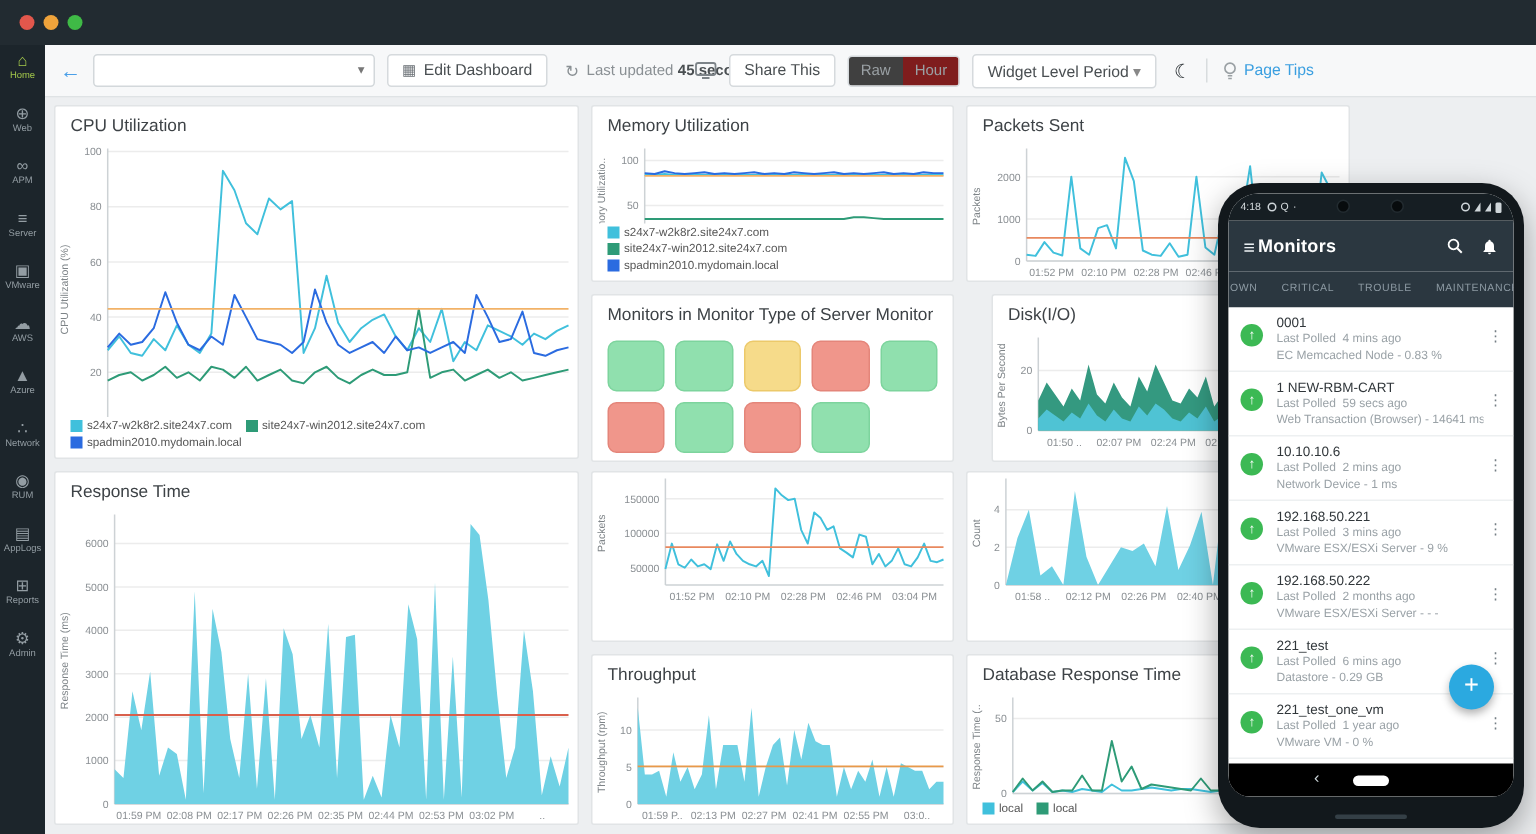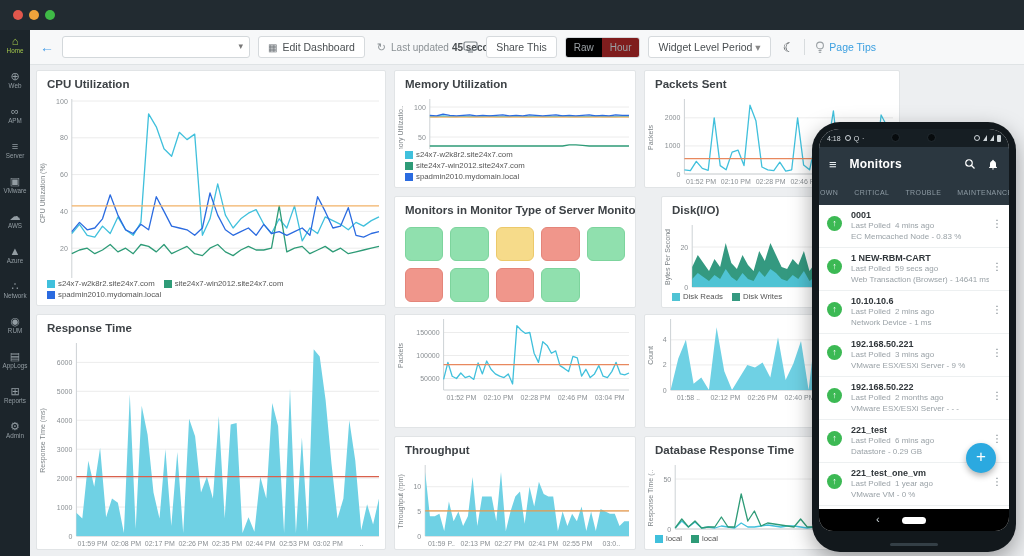--- a/index.html
+++ b/index.html
@@ -19,28 +19,28 @@
   .dash-select{width:188px;height:22px;background:#fff;border:1px solid #d3d8db;border-radius:3px;position:relative;font-size:10px;color:#555;padding:4px 6px}
   .dash-select .caret{position:absolute;right:6px;top:4px;color:#777;font-size:9px}
   .btn{border:1px solid #d6dadd;background:#fff;border-radius:3px;font-size:10.5px;color:#4a4f52;padding:4px 9px;margin-left:8px;white-space:nowrap;cursor:pointer}
   .btn .bic{color:#6a7075;margin-right:5px;font-size:10px}
   .updated{font-size:10px;color:#8a9094;margin-left:12px;display:flex;align-items:center;white-space:nowrap}
   .updated b{color:#4a4f52;margin-left:3px}
   .refresh-ic{color:#8a9094;font-size:11px;margin-right:5px}
   .tb-right{position:absolute;right:148px;top:0;height:34px;display:flex;align-items:center}
   .seg{display:flex;margin-left:8px;border:1px solid #d6dadd;border-radius:3px;overflow:hidden}
   .seg span{font-size:10px;color:#9aa0a4;padding:4px 8px;background:#7f1d1d;cursor:pointer}
-  .seg span.sel{background:#000000}
+  .seg span.sel{background:#404040}
   .moon{font-size:13px;color:#22282c;margin:0 10px 0 12px}
   .tb-divider{width:1px;height:16px;background:#d8dcde;margin-right:10px}
   .pagetips{font-size:10.5px;color:#3b9fe0;display:flex;align-items:center;white-space:nowrap;cursor:pointer}
   .disp-ic{margin-left:14px;display:flex;align-items:center}
   
   .card{position:absolute;background:#fff;border:1px solid #e1e4e6;border-radius:2px;display:flex;flex-direction:column;z-index:1}
-  .card-title{font-size:11.5px;color:#3d4246;font-weight:bold;padding:7px 10px 5px;flex:none;white-space:nowrap;overflow:hidden}
+  .card-title{font-size:11.5px;color:#3d4246;font-weight:normal;padding:7px 10px 5px;flex:none;white-space:nowrap;overflow:hidden}
   .chart{flex:1;min-height:0;overflow:hidden}
   .legend{flex:none;display:flex;flex-wrap:wrap;align-items:center;padding:1px 10px 6px;column-gap:9px;row-gap:2px;font-size:7.8px;color:#555}
   .legend .li{display:flex;align-items:center;white-space:nowrap}
   .legend .sw{width:8px;height:8px;margin-right:3px;flex:none}
   #card-cpu{left:36px;top:70px;width:350px;height:236px}
   #card-resp{left:36px;top:314px;width:350px;height:236px}
   #card-mem{left:394px;top:70px;width:242px;height:118px}
   #card-tiles{left:394px;top:196px;width:242px;height:112px}
   #card-precv{left:394px;top:314px;width:242px;height:114px}
   #card-thru{left:394px;top:436px;width:242px;height:114px}
@@ -54,28 +54,28 @@
   .phone{position:absolute;left:812px;top:122px;width:204px;height:430px;background:#12181c;border-radius:28px;padding:7px;z-index:20;box-shadow:0 8px 22px rgba(0,0,0,.35)}
   .screen{width:190px;height:402px;border-radius:20px 20px 14px 14px;overflow:hidden;display:flex;flex-direction:column;background:#fff;position:relative}
   .statusbar{flex:none;height:18px;background:#161e23;color:#d7dde0;font-size:7px;display:flex;align-items:center;padding:0 8px;position:relative}
   .cam{position:absolute;top:4px;width:9px;height:9px;border-radius:50%;background:#070b0d;border:1px solid #222b30}
   .sb-right{margin-left:auto;display:flex;align-items:center;gap:3px}
   .sb-shape{display:inline-block;background:#cfd6da}
   .tri{width:0;height:0;background:none;border-left:4px solid transparent;border-right:0 solid transparent;border-bottom:6px solid #cfd6da}
   .batt{width:4px;height:7px;border-radius:1px}
   .appbar{flex:none;height:34px;background:#2b3740;color:#fff;display:flex;align-items:center;padding:0 10px}
   .appbar .menu{font-size:13px;color:#e8edf0}
-  .appbar .atitle{font-size:12px;font-weight:bold;margin-left:13px;letter-spacing:.2px}
+  .appbar .atitle{font-size:12px;font-weight:bold;margin-left:2px;letter-spacing:.2px}
   .appbar .aicons{margin-left:auto;display:flex;align-items:center;gap:11px}
   .tabbar{flex:none;height:24px;background:#2b3740;display:flex;align-items:stretch;overflow:hidden}
   .tab{font-size:7px;letter-spacing:.4px;color:#8d9aa3;display:flex;align-items:center;padding:0 8px;border-bottom:2px solid transparent;white-space:nowrap;cursor:pointer}
   .tab:first-child{margin-left:-7px}
   .mlist{flex:1;background:#fff;overflow:hidden;position:relative}
   .mitem{position:relative;padding:5px 20px 5px 32px;border-bottom:1px solid #edf0f1;min-height:24px}
-  .mitem .nm{font-size:9px;color:#30363a;font-weight:bold;line-height:11px;white-space:nowrap;overflow:hidden}
+  .mitem .nm{font-size:9px;color:#30363a;font-weight:normal;line-height:11px;white-space:nowrap;overflow:hidden}
   .mitem .pl,.mitem .dt{font-size:8px;color:#9aa2a7;line-height:10.5px;white-space:nowrap;overflow:hidden}
   .upic{position:absolute;left:8px;top:11px;width:15px;height:15px;border-radius:50%;background:#3cb954;color:#fff;font-size:9px;line-height:15px;text-align:center}
   .kebab{position:absolute;right:7px;top:13px;color:#747e84;font-size:10px}
   .fab{position:absolute;right:13px;bottom:36px;width:30px;height:30px;border-radius:50%;background:#2ba9e0;color:#fff;font-size:17px;line-height:28px;text-align:center;box-shadow:0 3px 6px rgba(0,0,0,.3);cursor:pointer;z-index:3}
   .navbar{flex:none;height:22px;background:#000;position:relative}
   .navbar .backk{position:absolute;left:30%;top:4px;color:#cfd8dc;font-size:11px}
   .navbar .pill{position:absolute;left:50%;top:8px;transform:translateX(-50%);width:24px;height:7px;background:#fff;border-radius:4px}
   .chin-bar{position:absolute;left:50%;bottom:6px;transform:translateX(-50%);width:48px;height:3px;border-radius:2px;background:#343f46}
 </style>
 </head>
@@ -271,30 +271,20 @@
         <line x1="30.2" x2="30.2" y1="4" y2="66" stroke="#cdd2d5"></line>
         <line x1="30.2" x2="248" y1="66" y2="66" stroke="#cdd2d5"></line>
         <text x="47.624" y="76" text-anchor="middle" font-size="7" fill="#8a8f93">01:50 ..</text>
         <text x="83.924" y="76" text-anchor="middle" font-size="7" fill="#8a8f93">02:07 PM</text>
         <text x="120.22400000000002" y="76" text-anchor="middle" font-size="7" fill="#8a8f93">02:24 PM</text>
         <text x="156.524" y="76" text-anchor="middle" font-size="7" fill="#8a8f93">02:41 PM</text>
         <polygon points="30.2,66.0 30.2,46.0 35.8,34.0 41.4,42.0 47.0,50.0 52.5,38.0 58.1,46.0 63.7,22.0 69.3,42.0 74.9,48.0 80.5,34.0 86.0,44.0 91.6,50.0 97.2,30.0 102.8,40.0 108.4,22.0 114.0,34.0 119.6,46.0 125.1,48.0 130.7,38.0 136.3,44.0 141.9,30.0 147.5,50.0 153.1,42.0 158.6,46.0 164.2,14.0 169.8,48.0 175.4,40.0 181.0,50.0 186.6,30.0 192.2,38.0 197.7,26.0 203.3,46.0 208.9,50.0 214.5,40.0 220.1,48.0 225.7,22.0 231.2,42.0 236.8,50.0 242.4,54.0 248.0,46.0 248.0,66.0" fill="#349980"></polygon>
         <polygon points="30.2,66.0 30.2,58.0 35.8,52.0 41.4,56.0 47.0,60.0 52.5,54.0 58.1,58.0 63.7,48.0 69.3,56.0 74.9,60.0 80.5,52.0 86.0,58.0 91.6,60.0 97.2,50.0 102.8,56.0 108.4,48.0 114.0,52.0 119.6,58.0 125.1,60.0 130.7,54.0 136.3,58.0 141.9,50.0 147.5,60.0 153.1,56.0 158.6,58.0 164.2,44.0 169.8,60.0 175.4,56.0 181.0,60.0 186.6,50.0 192.2,54.0 197.7,48.0 203.3,58.0 208.9,60.0 214.5,56.0 220.1,60.0 225.7,48.0 231.2,56.0 236.8,60.0 242.4,62.0 248.0,58.0 248.0,66.0" fill="#4fc3d4"></polygon>
         <text x="8" y="36" font-size="7" fill="#7d8387" text-anchor="middle" transform="rotate(-90 8 36)">Bytes Per Second</text>
       </svg></div>
-  <div class="legend">
-      <span class="li">
-        <span class="sw" style="background:#4fc3d4"></span>
-        <span>Disk Reads</span>
-      </span>
-      <span class="li">
-        <span class="sw" style="background:#349980"></span>
-        <span>Disk Writes</span>
-      </span>
-    </div>
 </div>
 
 <div class="card" id="card-resp">
   <div class="card-title">Response Time</div>
   <div class="chart"><svg xmlns="http://www.w3.org/2000/svg" width="348" height="210" font-family="Liberation Sans, sans-serif">
         <line x1="39.4" x2="342" y1="197" y2="197" stroke="#ececec"></line>
         <text x="35.4" y="199.5" text-anchor="end" font-size="7" fill="#8a8f93">0</text>
         <line x1="39.4" x2="342" y1="168.06060606060606" y2="168.06060606060606" stroke="#ececec"></line>
         <text x="35.4" y="170.56060606060606" text-anchor="end" font-size="7" fill="#8a8f93">1000</text>
         <line x1="39.4" x2="342" y1="139.12121212121212" y2="139.12121212121212" stroke="#ececec"></line>

